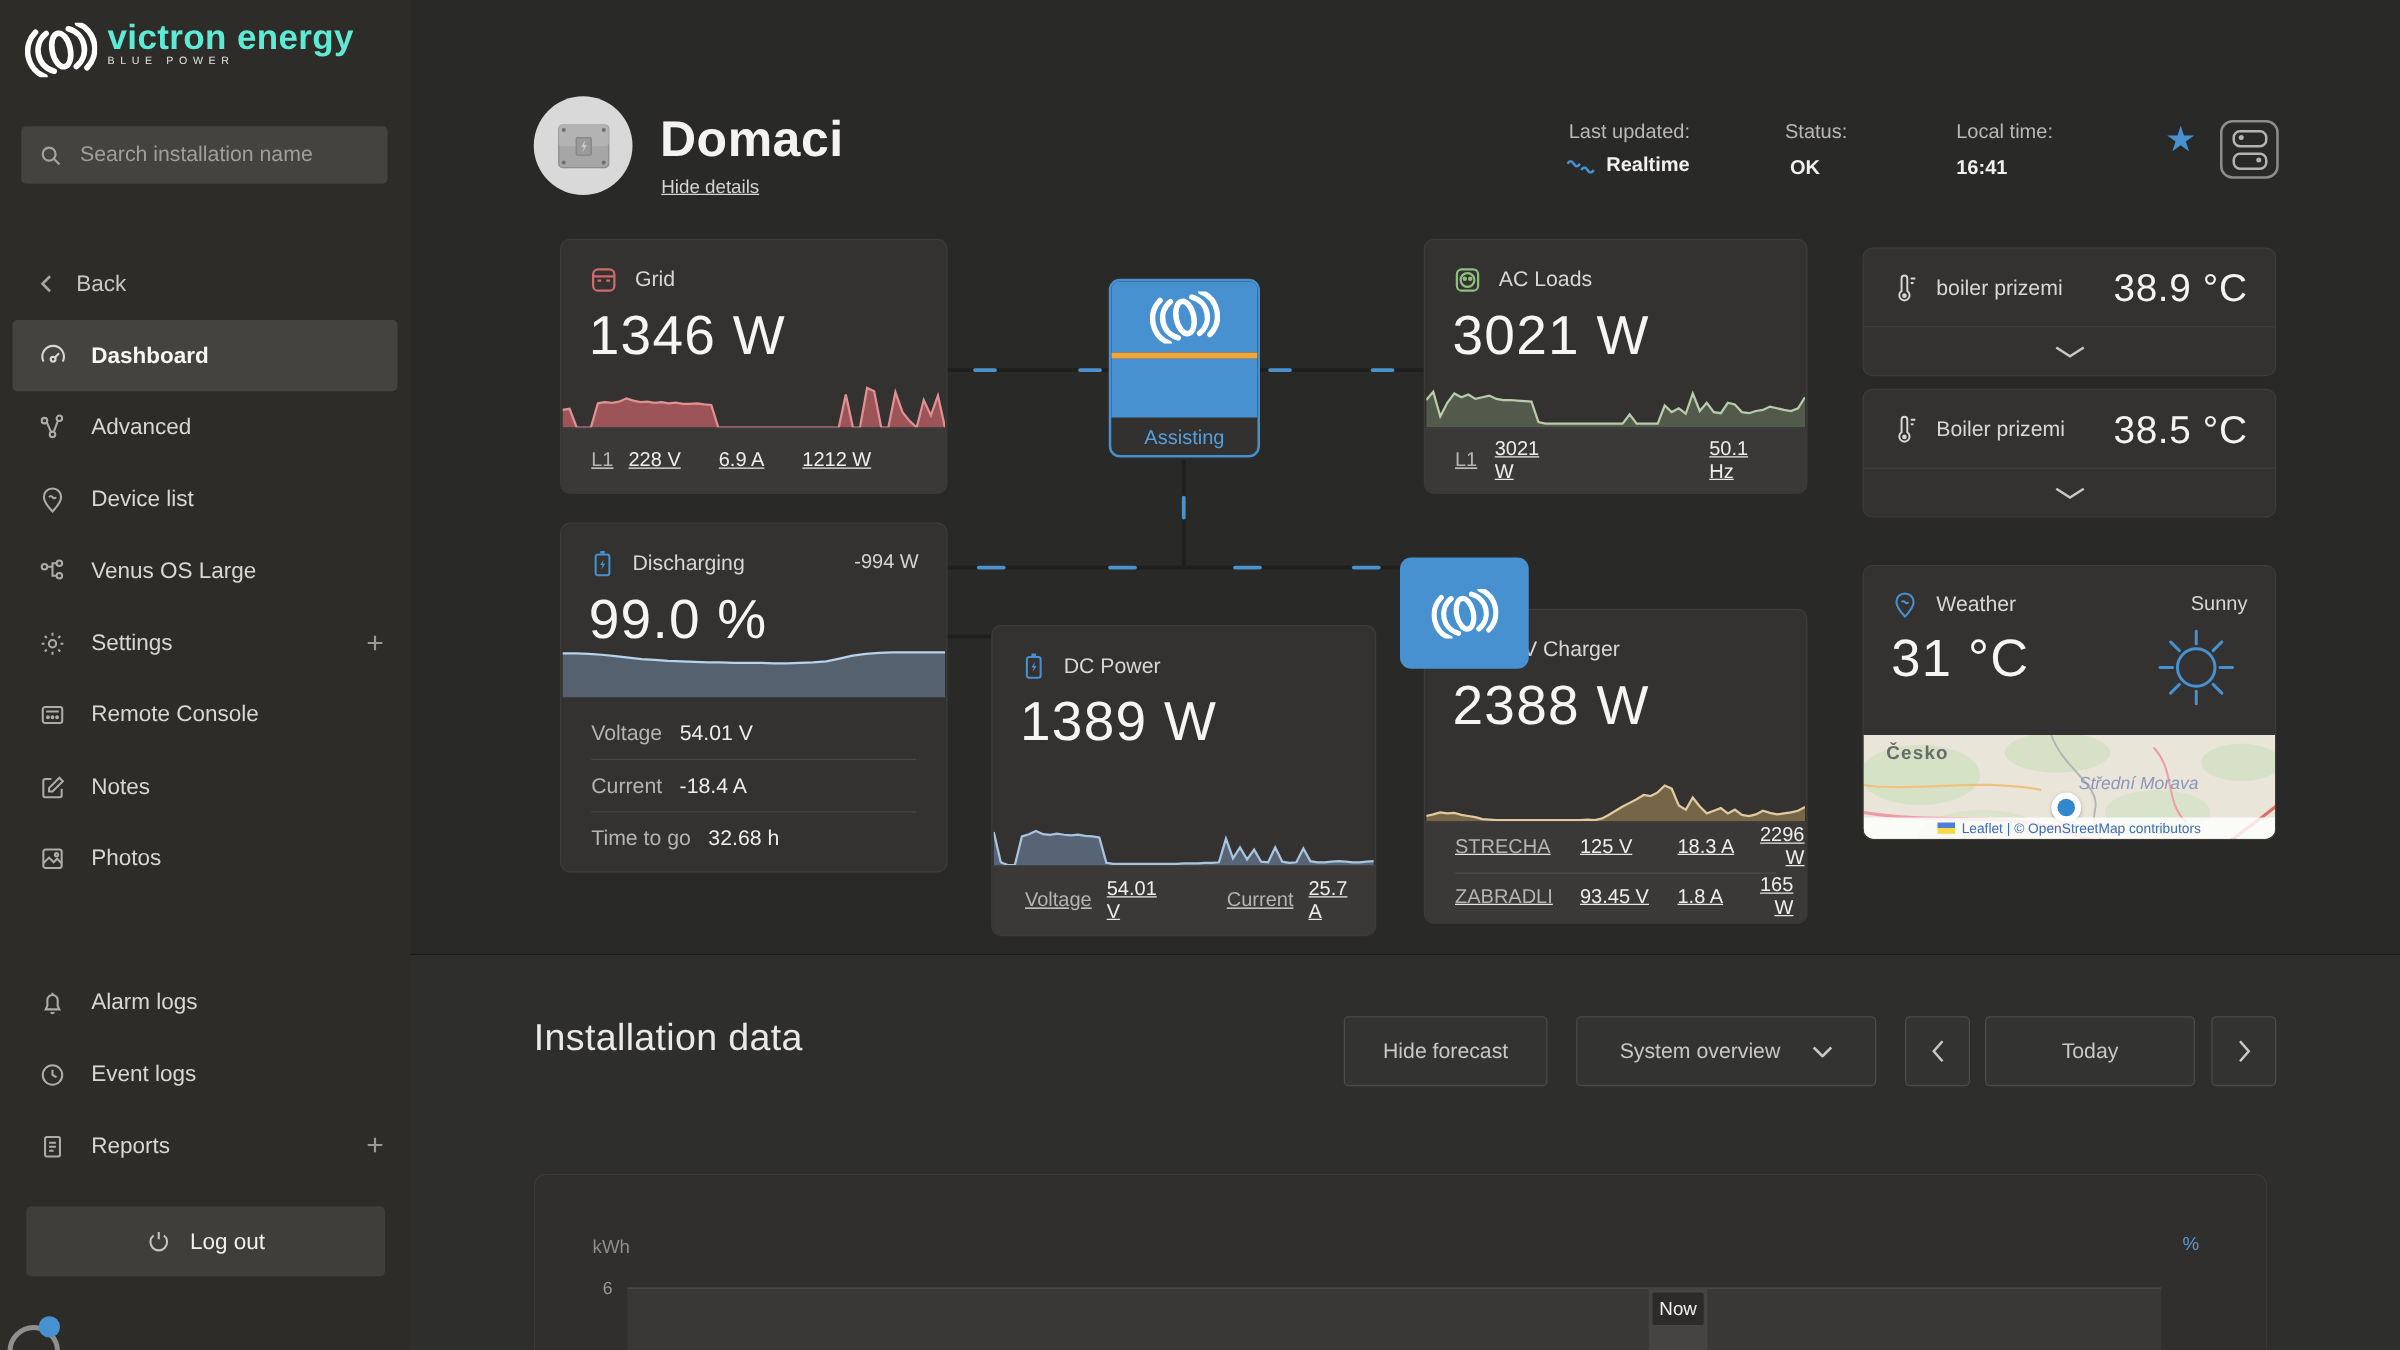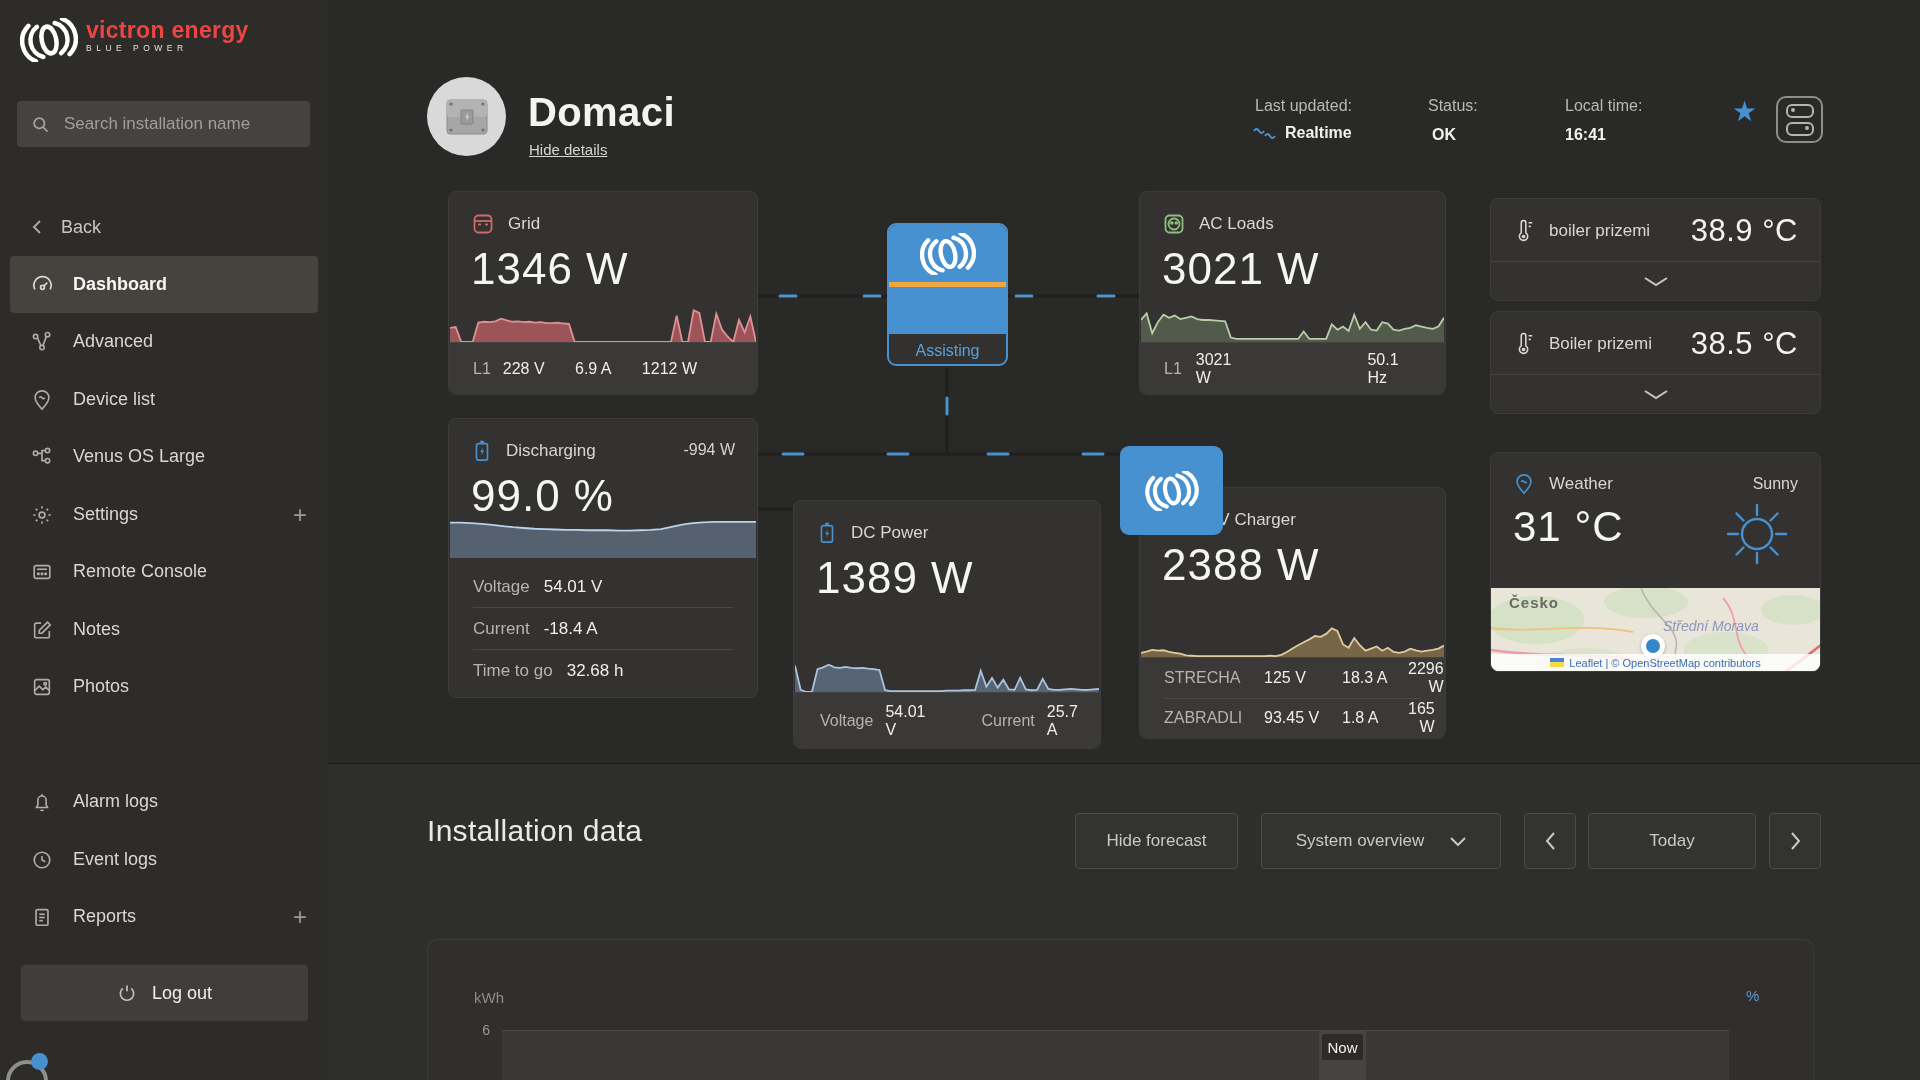--- a/index.html
+++ b/index.html
@@ -5,21 +5,21 @@
   html,body{margin:0;padding:0;}
   body{width:1920px;height:1080px;overflow:hidden;position:relative;
        background:#292928;font-family:"Liberation Sans",sans-serif;
        -webkit-font-smoothing:antialiased;color:#e8e7e5;}
   .abs{position:absolute;}
   svg{display:block;}
 
   
   #sidebar{position:absolute;left:0;top:0;width:328px;height:1080px;background:#2d2c29;}
   .logo{position:absolute;left:20px;top:18px;display:flex;align-items:flex-start;gap:8px;}
-  .logo-name{font-size:23px;font-weight:bold;color:#ef4444;letter-spacing:.3px;line-height:24px;}
+  .logo-name{font-size:28px;font-weight:bold;color:#5eead4;letter-spacing:.3px;line-height:24px;}
   .logo-tag{font-size:8.5px;color:#e3e2df;letter-spacing:4.5px;text-align:left;margin-top:1px;}
   .search{position:absolute;left:17px;top:101px;width:293px;height:46px;background:#454340;
           border-radius:4px;display:flex;align-items:center;gap:12px;padding:0 14px;box-sizing:border-box;}
   .search input{flex:1;background:transparent;border:none;outline:none;color:#e5e4e2;font-size:17px;font-family:inherit;}
   .search input::placeholder{color:#a19f9c;}
   .back-row{position:absolute;left:30px;top:210px;height:34px;display:flex;align-items:center;gap:17px;
             font-size:18px;color:#c9c7c4;cursor:pointer;}
   .nav-item{position:absolute;left:10px;width:308px;height:57px;display:flex;align-items:center;
             gap:19px;padding-left:20px;box-sizing:border-box;font-size:18px;color:#d9d7d3;cursor:pointer;}
   .nav-item .nicon{width:24px;display:flex;justify-content:center;color:#aeaca8;flex:0 0 24px;}
@@ -44,21 +44,21 @@
   .pill{width:24px;height:10px;border:2px solid #b5b4b2;border-radius:6px;position:relative;}
   .pill i{position:absolute;top:2px;width:4px;height:4px;background:#b5b4b2;border-radius:50%;}
   .pill.l i{left:3px;} .pill.r i{right:3px;}
 
   
   .card{position:absolute;background:#333230;border:1px solid #3d3c3a;border-radius:8px;box-sizing:border-box;z-index:1;}
   .card-head{position:absolute;left:22px;top:20px;display:flex;align-items:center;gap:13px;font-size:17px;color:#d8d7d5;}
   .big{position:absolute;left:22px;top:52px;font-size:44px;color:#f5f5f3;letter-spacing:1px;}
   .spark{position:absolute;left:1px;right:1px;bottom:52px;height:44px;width:calc(100% - 2px);}
   .card-foot{position:absolute;left:0;right:0;bottom:0;height:52px;background:#3a3938;border-top:1px solid #454442;
-             border-radius:0 0 8px 8px;display:flex;align-items:center;font-size:16px;padding:0 24px;box-sizing:border-box;}
+             border-radius:0 0 8px 8px;display:flex;align-items:center;font-size:16px;padding:0 24px;box-sizing:border-box;text-decoration:underline;}
   .k{color:#b5b4b2;} .v{color:#efeeec;}
   .hr-row{display:flex;align-items:center;gap:12px;}
 
   
   .brow{position:absolute;left:24px;right:24px;height:41px;display:flex;align-items:center;gap:14px;font-size:17px;}
   .bdiv{position:absolute;left:24px;right:24px;height:1px;background:#484745;}
 
   
   .node{position:absolute;background:#4791d0;border-radius:9px;z-index:2;overflow:hidden;box-sizing:border-box;}
   #node-inverter{left:887px;top:223px;width:121px;height:143px;border:2px solid #4791d0;background:#32312f;}

